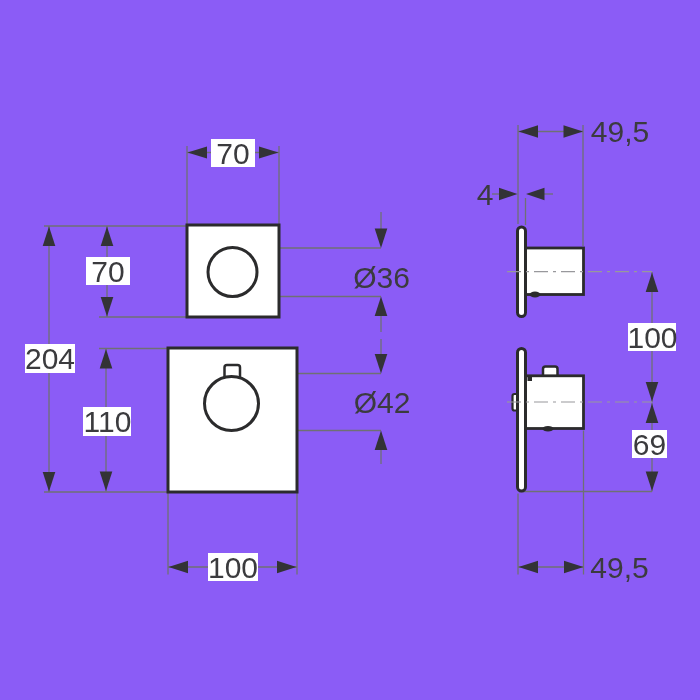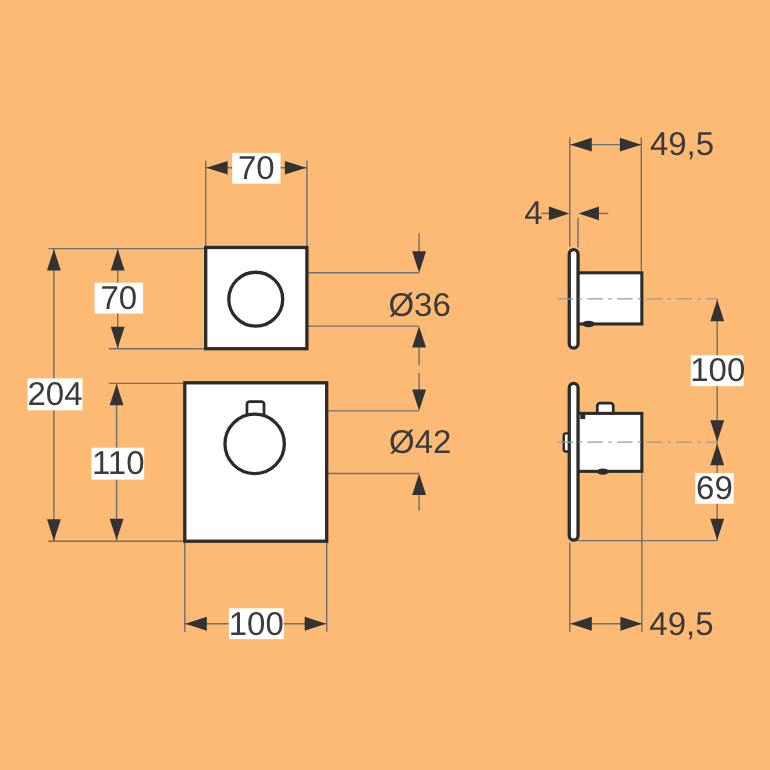--- a/index.html
+++ b/index.html
@@ -1,16 +1,16 @@
 <!DOCTYPE html>
 <html><head>
 <meta charset="utf-8">
 <style>
   html,body{margin:0;padding:0;background:#ffffff;}
-  .stage{position:relative;width:700px;height:700px;background:#fdba74;overflow:hidden;}
+  .stage{position:relative;width:700px;height:700px;background:#8b5cf6;overflow:hidden;}
   svg{display:block;}
   .dim-text{
     font-family:"Liberation Sans", sans-serif;
     font-size:30px;
     fill:#3b3b3e;
     text-anchor:middle;
   }
   .obj{stroke:#2b2b2c;fill:#ffffff;}
   .obj-fill{fill:#2b2b2c;stroke:none;}
   .thin{stroke:#6f7073;stroke-width:1.3;fill:none;}

